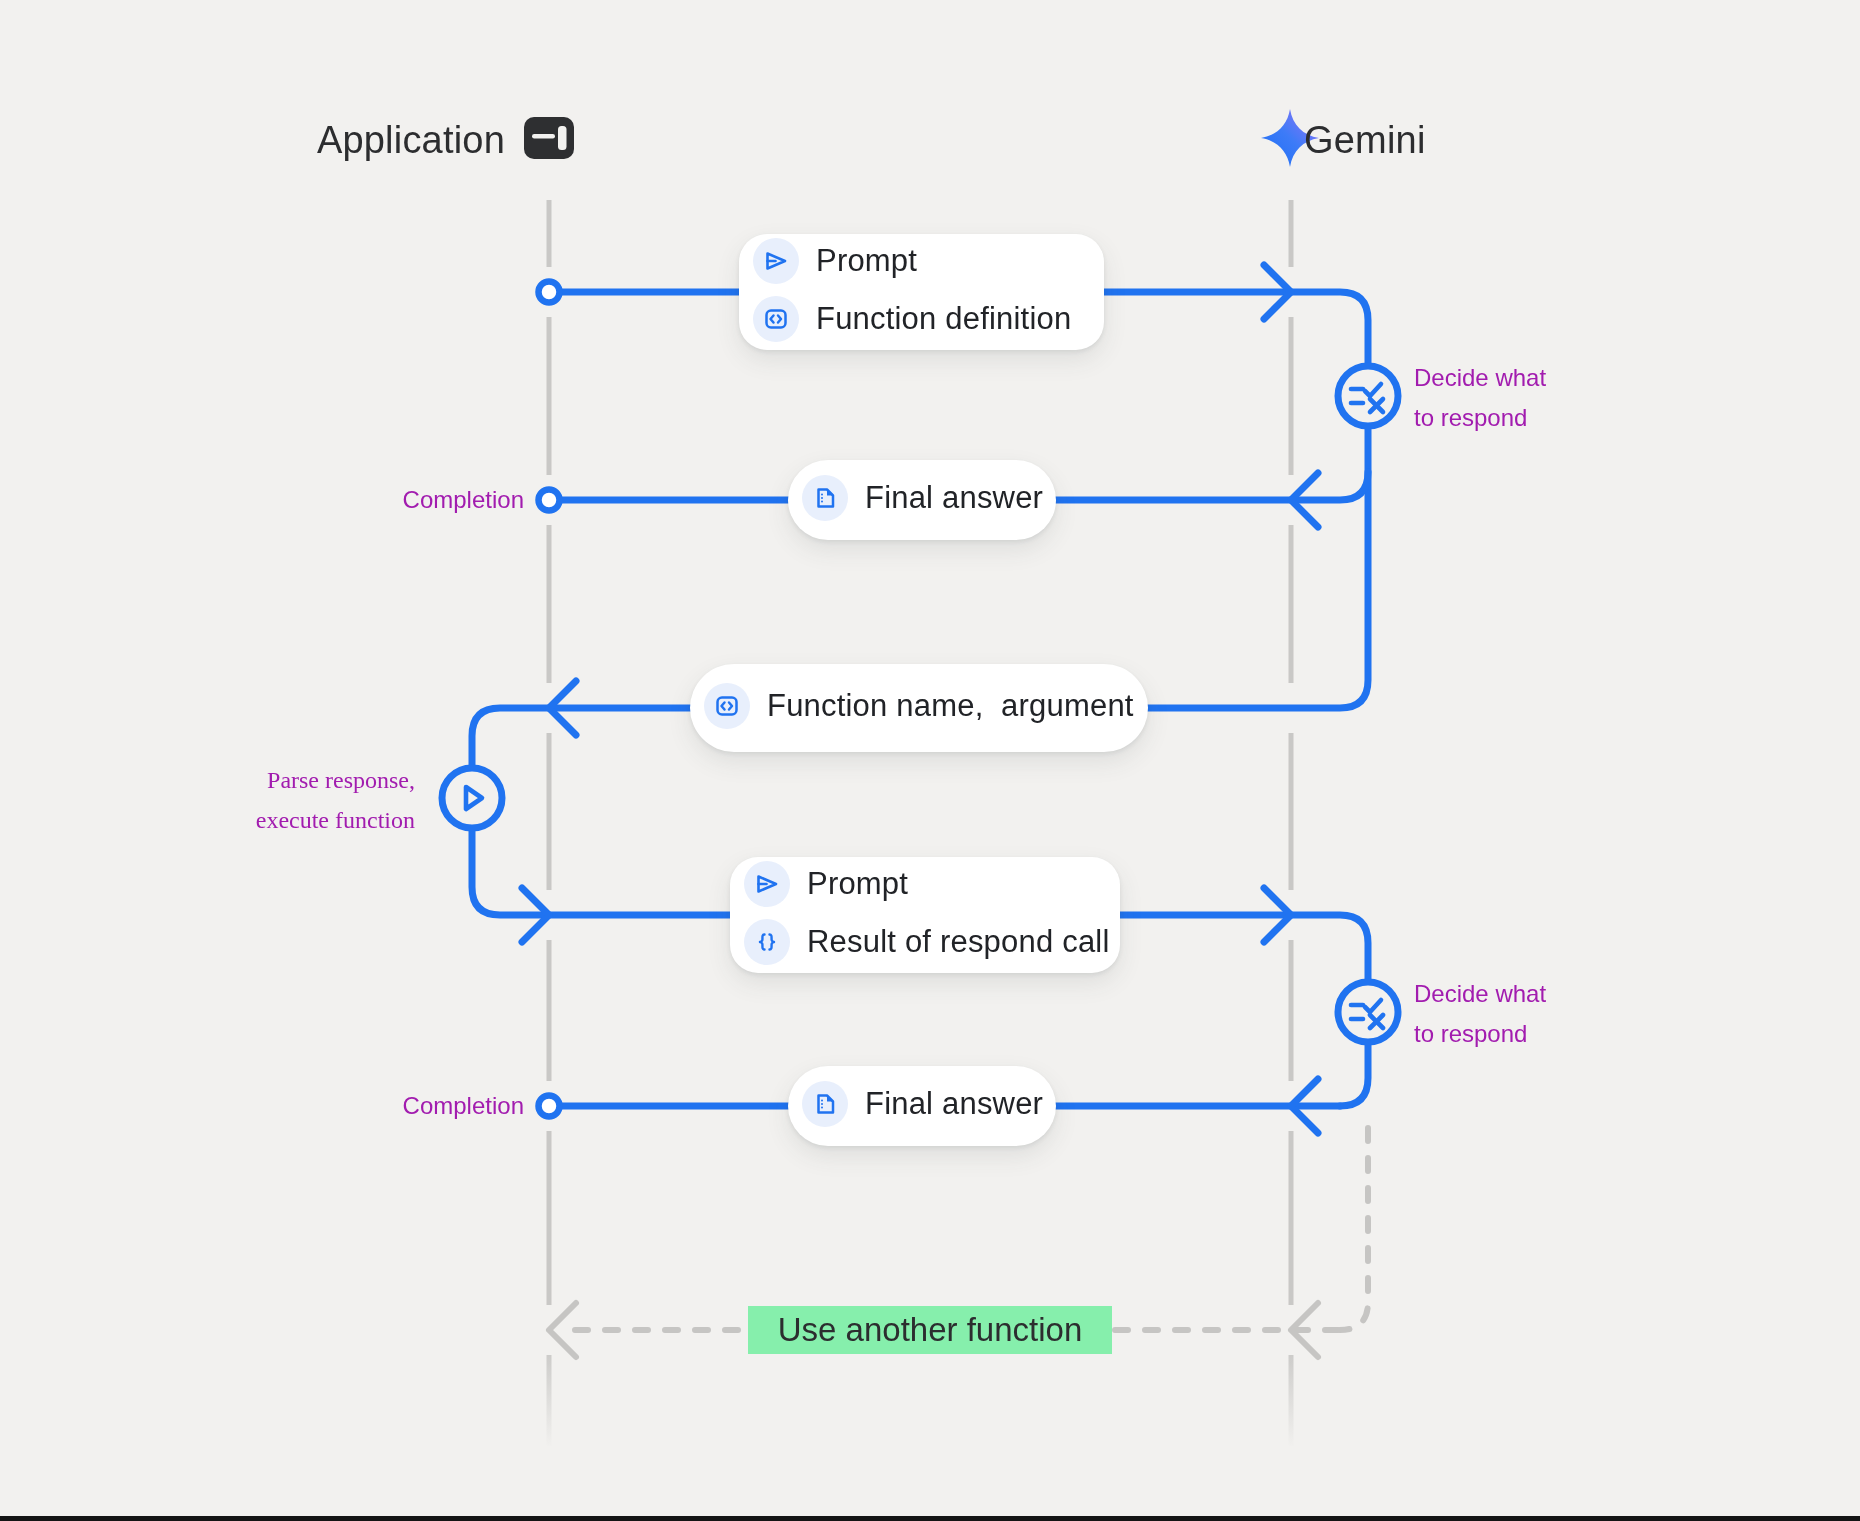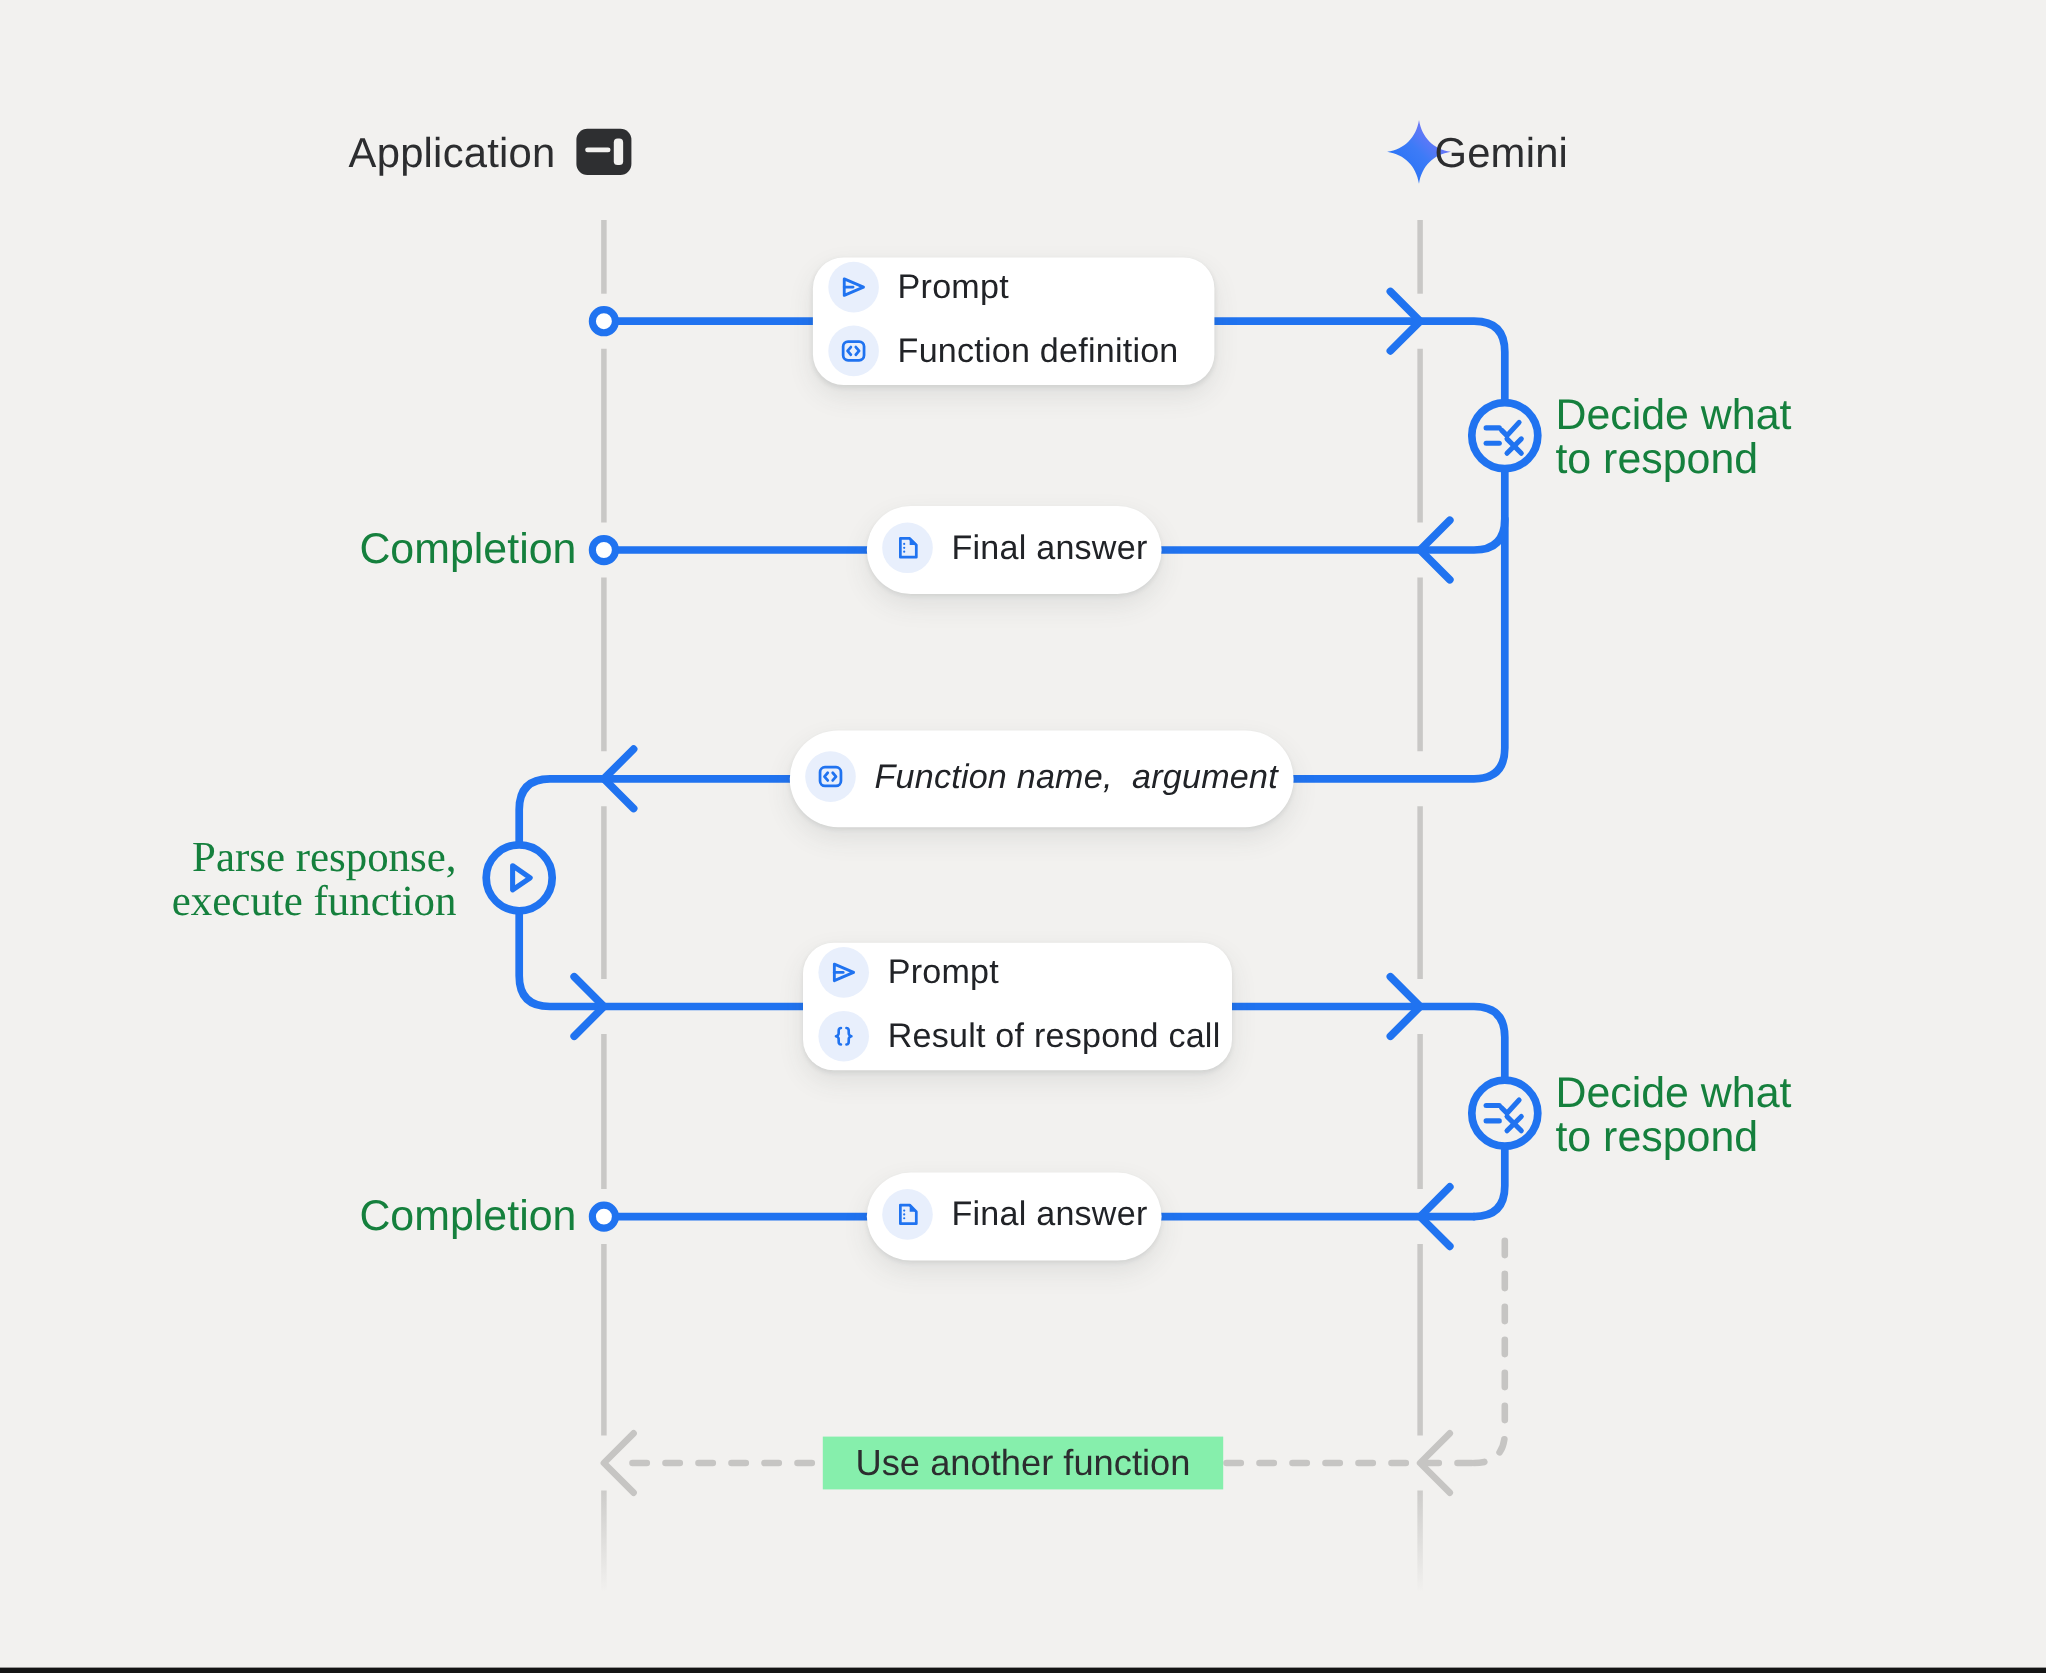--- a/index.html
+++ b/index.html
@@ -2,21 +2,21 @@
 <html><head>
 <meta charset="utf-8">
 <style>
   html,body{margin:0;padding:0;background:#e9e8e6;}
   #stage{
     position:relative;width:1860px;height:1521px;background:#f2f1ef;overflow:hidden;
     font-family:"Liberation Sans", sans-serif;
   }
   #diagram-svg{position:absolute;left:0;top:0;}
   .actor-label{position:absolute;font-size:38px;font-weight:500;color:#2c2d2f;letter-spacing:.2px;}
-  .blue-note{position:absolute;color:#15803d;font-size:39px;line-height:40px;font-weight:400;}
+  .blue-note{position:absolute;color:#a21caf;font-size:24px;line-height:40px;font-weight:400;}
   .bubble{
     position:absolute;background:#ffffff;display:flex;flex-direction:column;justify-content:center;
     gap:12px;padding:0 28px 4px 14px;box-sizing:border-box;
     box-shadow:0 2px 4px rgba(60,64,67,.10), 0 10px 24px rgba(60,64,67,.10);
   }
   .bubble-row{display:flex;align-items:center;gap:17px;}
   .chip{width:46px;height:46px;border-radius:50%;background:#e8effc;flex:0 0 46px;
     display:flex;align-items:center;justify-content:center;}
   .bubble-label{font-size:31px;color:#212327;white-space:pre;letter-spacing:.2px;}
   .loop-label{
@@ -162,21 +162,21 @@
             <path d="M15 4.5 V10.5 H21" fill="#2073f0" stroke="none"></path>
           <circle cx="10" cy="9.5" r="1" fill="#2073f0" stroke="none"></circle>
             <circle cx="10" cy="13" r="1" fill="#2073f0" stroke="none"></circle>
             <circle cx="10" cy="16.5" r="1" fill="#2073f0" stroke="none"></circle>
         </svg>
       </span>
       <span class="bubble-label">Final answer</span>
     </div>
   </div>
 
-  <div class="bubble" style="left:718px;top:664px;width:458px;height:88px;border-radius:44px;font-style:italic;">
+  <div class="bubble" style="left:690px;top:664px;width:458px;height:88px;border-radius:44px;">
     <div class="bubble-row">
       <span class="chip">
         <svg width="26" height="26" viewBox="0 0 26 26" fill="none" stroke="#2073f0" stroke-width="2.5" stroke-linejoin="round" stroke-linecap="round">
             <rect x="3.5" y="4.5" width="19" height="17" rx="4.5"></rect>
             <polyline points="10.5,9.5 7.5,13 10.5,16.5"></polyline>
             <polyline points="15,9.5 18,13 15,16.5"></polyline>
           </svg>
       </span>
       <span class="bubble-label">Function name,  argument</span>
     </div>

